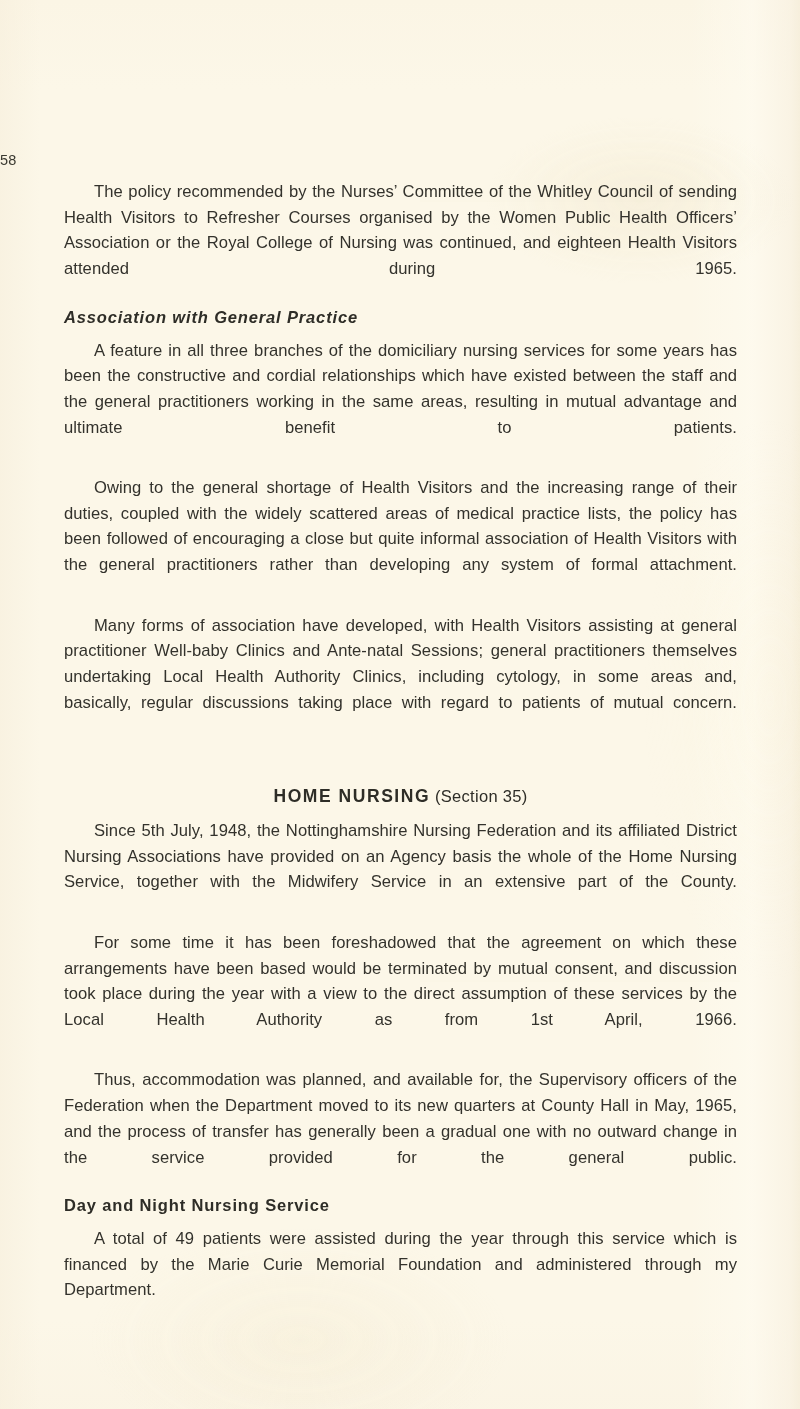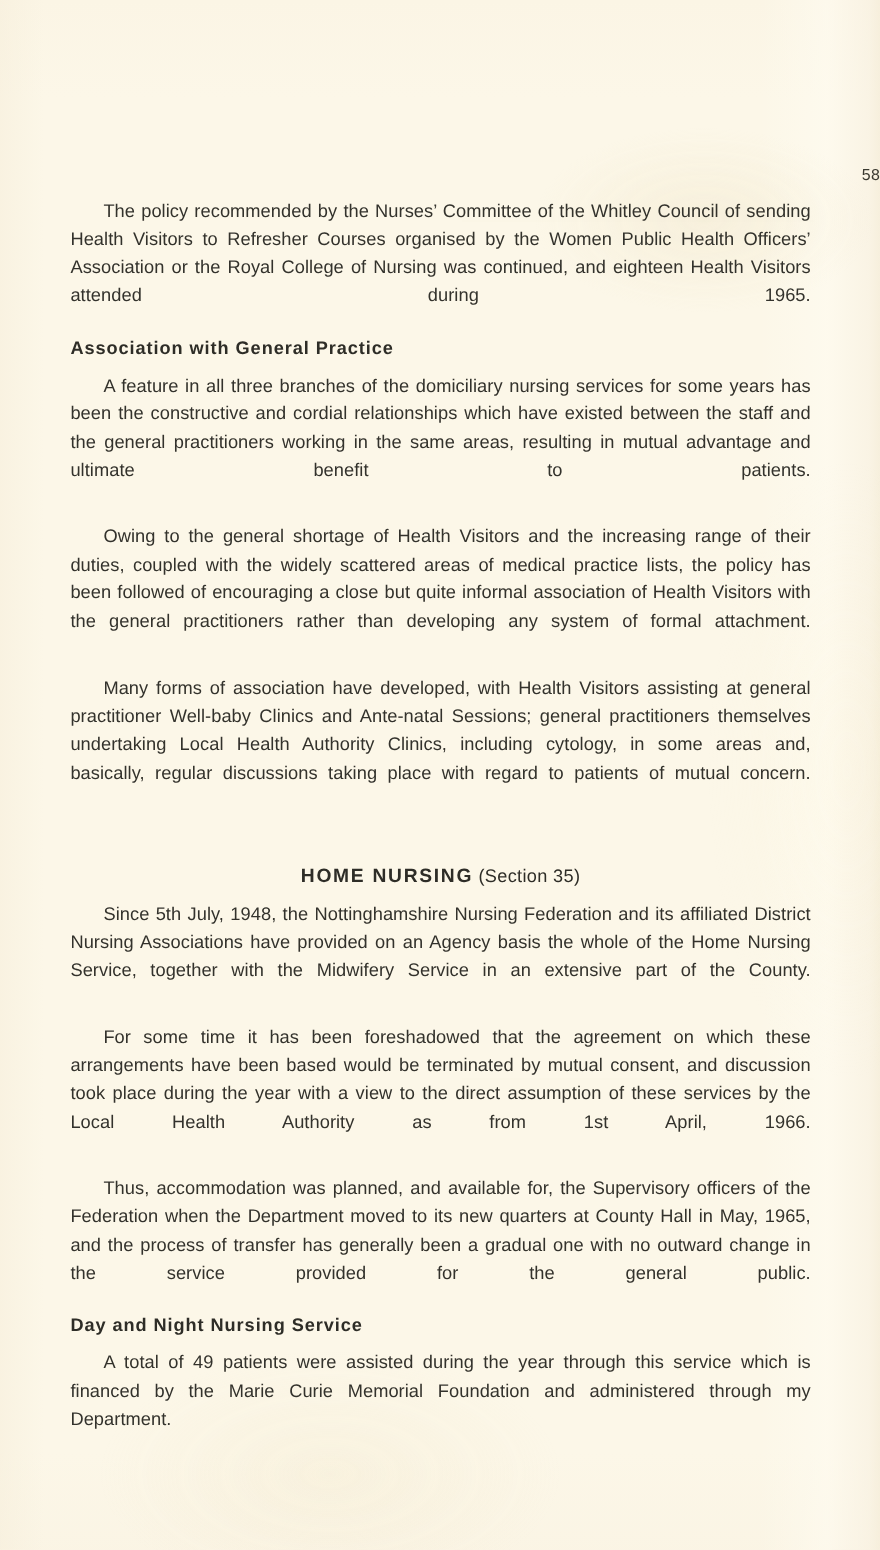--- a/index.html
+++ b/index.html
@@ -60,21 +60,21 @@
     opacity: 0.30;
   }
 
   .content {
     position: relative;
     z-index: 2;
     padding: 0;
   }
 
   .folio {
-    text-align: right;
+    text-align: left;
     font-size: 14.5px;
     letter-spacing: 0.2px;
     padding-top: 152px;
     color: #3a3930;
   }
 
   .body-block {
     margin: 0 auto;
     width: 673px;     
     padding-left: 1px;
@@ -82,21 +82,21 @@
 
   h2.sec-head {
     font-size: 16.5px;
     font-weight: bold;
     letter-spacing: 0.85px;
     margin: 0;
     color: #2e2d27;
   }
 
   .head-refresher   { margin-top: 38px; }
-  .head-association { margin-top: 40px; }
+  .head-association { margin-top: 40px; font-style: italic; }
   .head-admin       { margin-top: 10px; margin-left: -2px; }
   .head-daynight    { margin-top: 42px; }
 
   p.para {
     font-size: 16.6px;
     line-height: 25.7px;
     margin: 11px 0 0 0;
     text-align: justify;
     text-justify: inter-word;
     text-indent: 30px;

